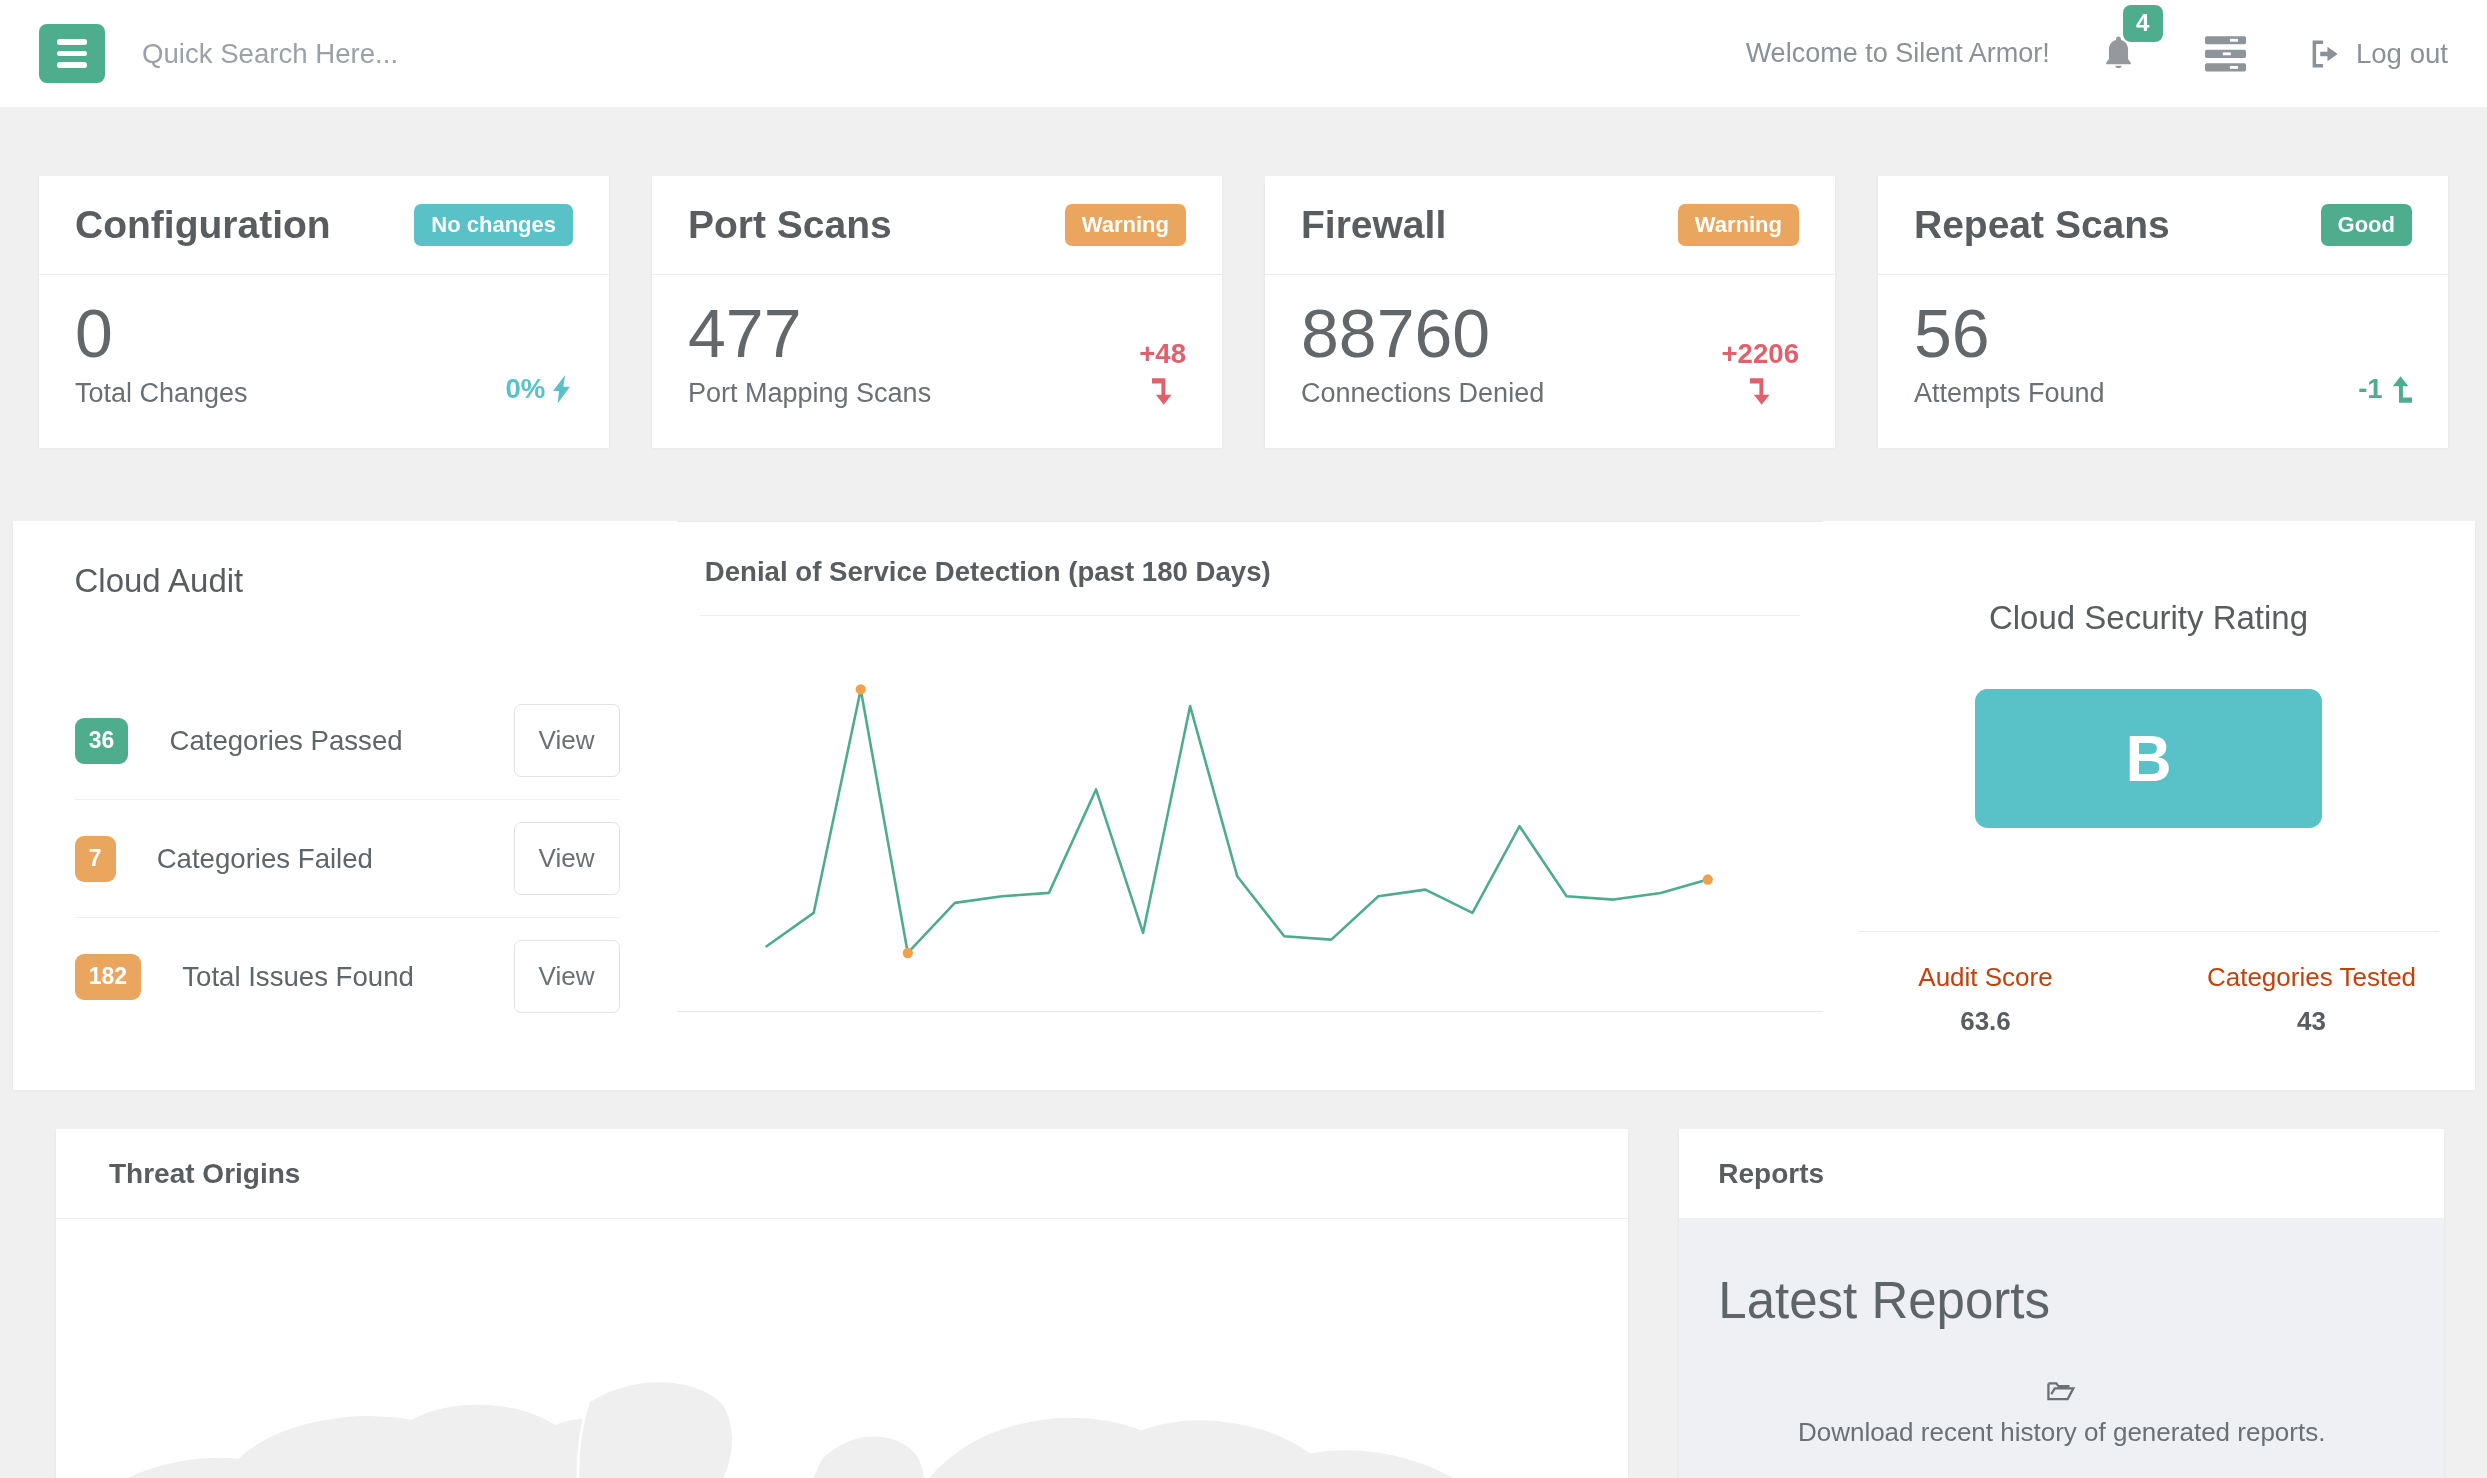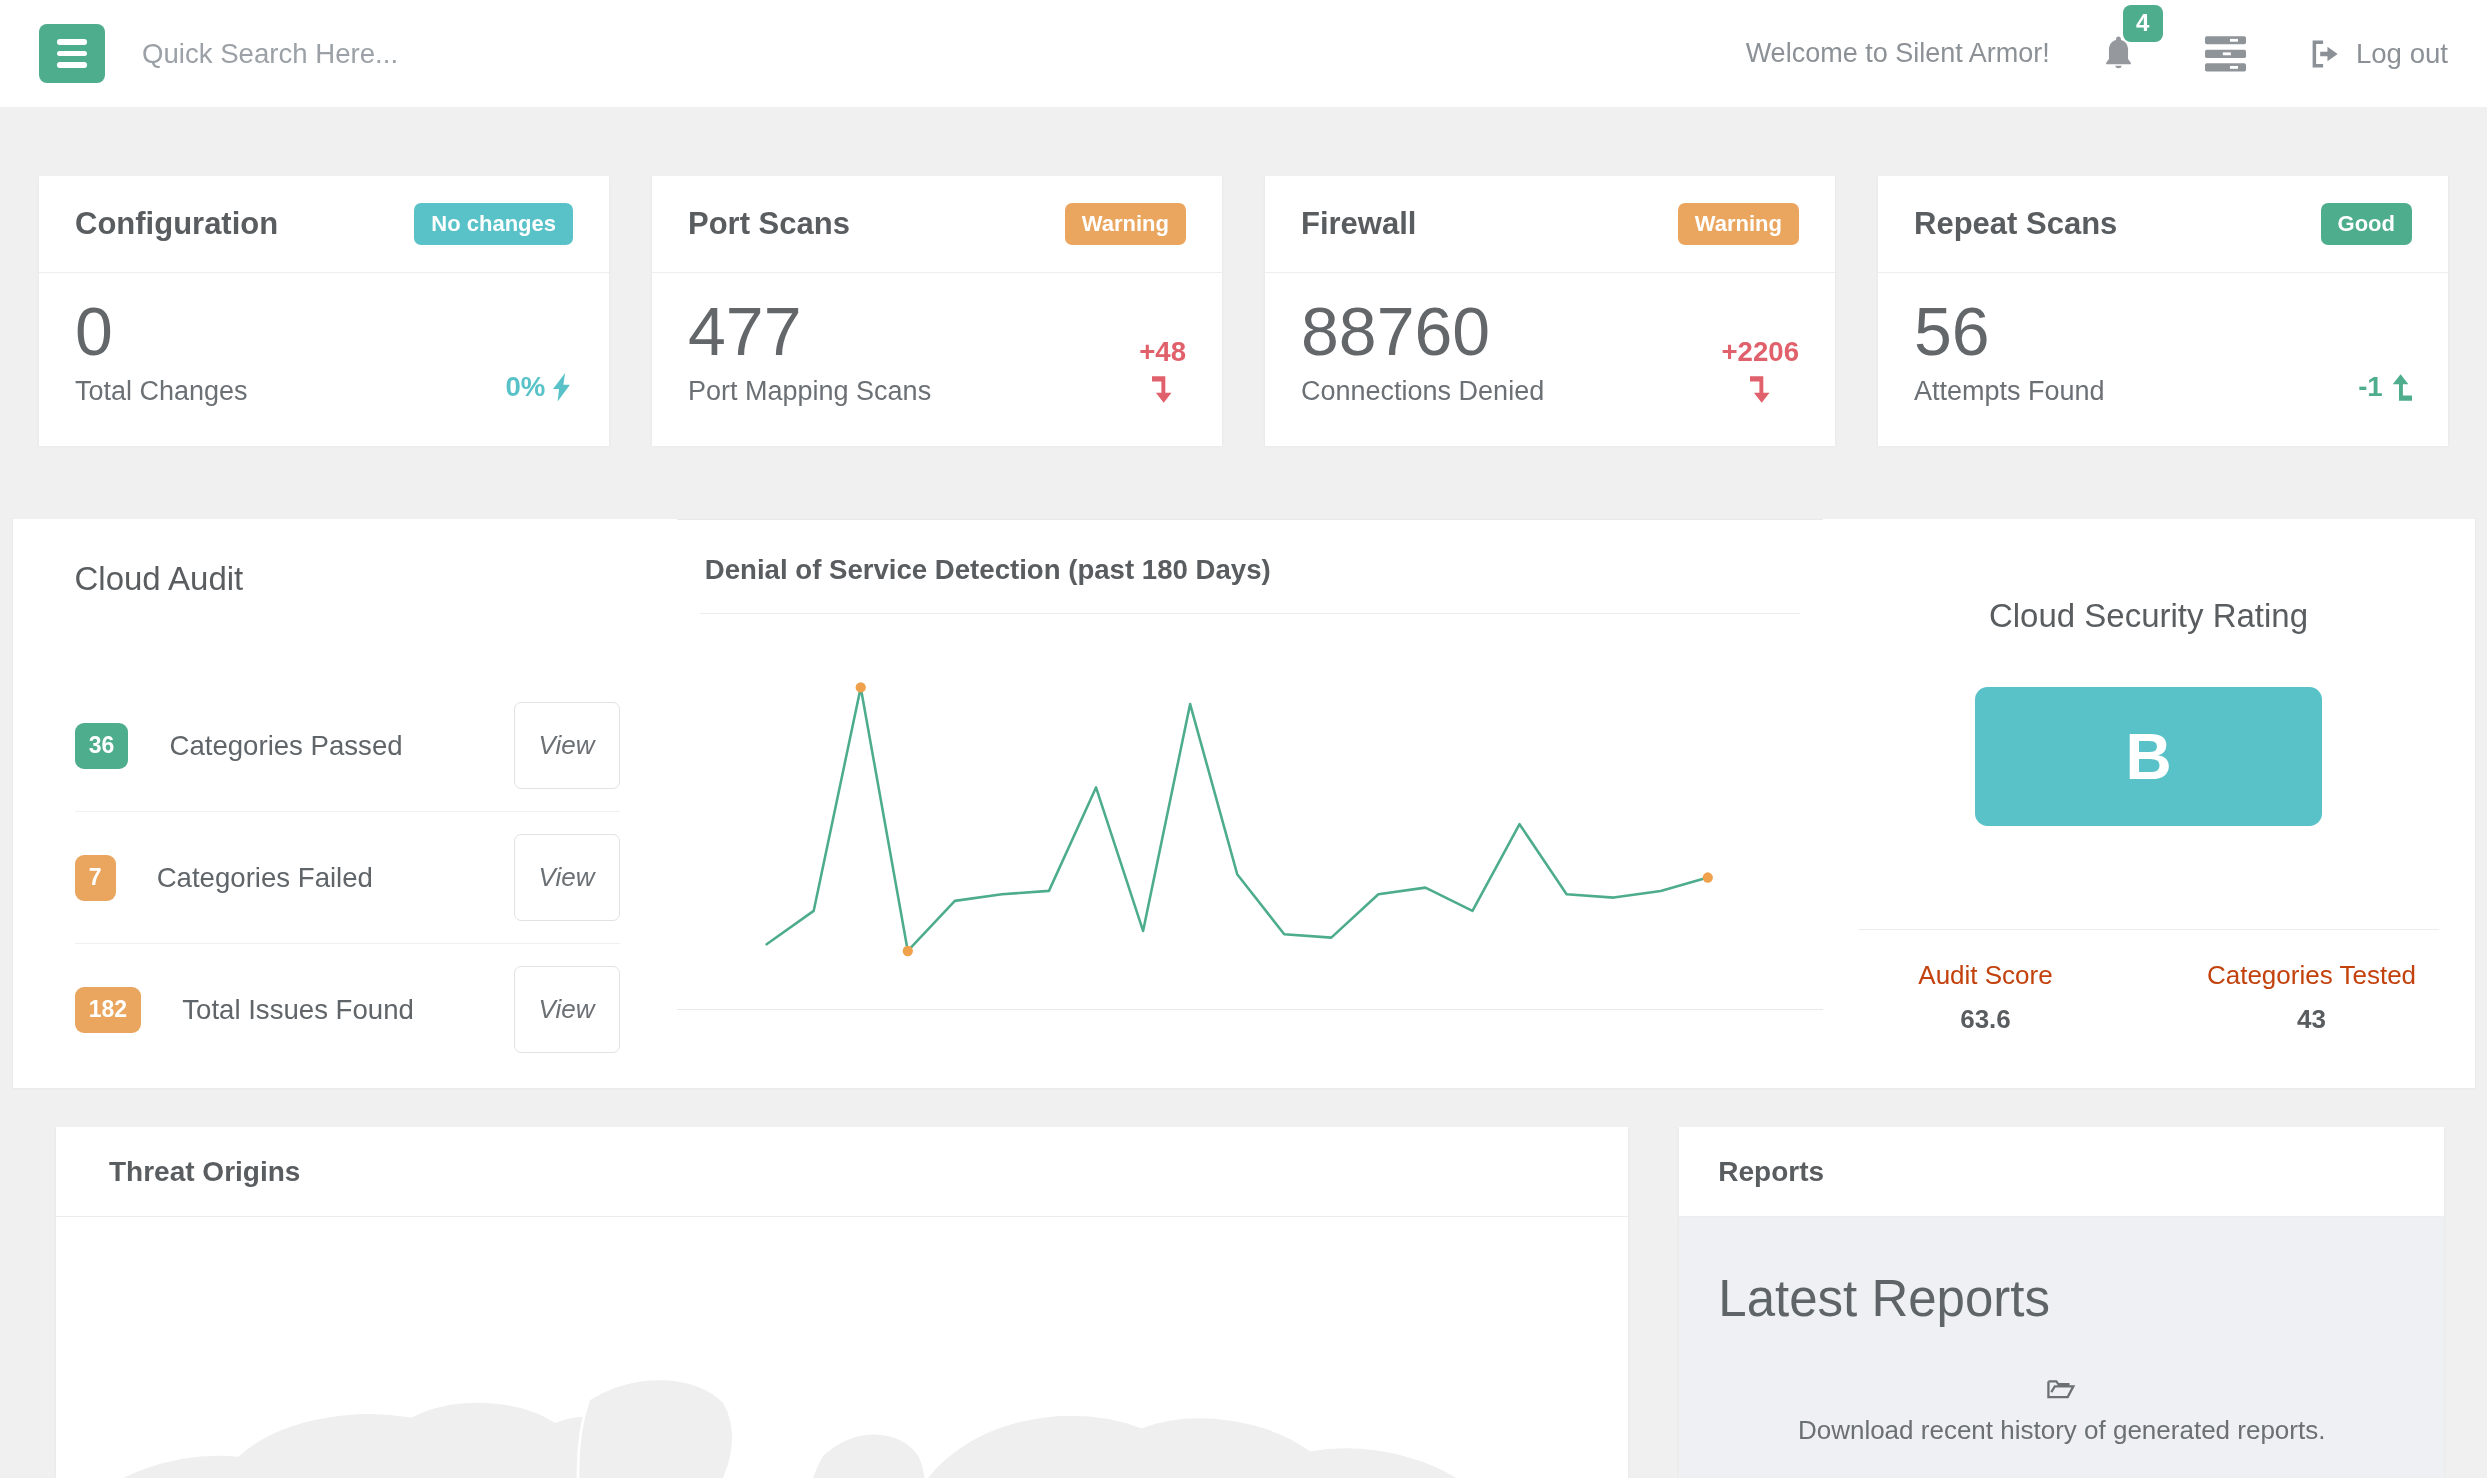--- a/index.html
+++ b/index.html
@@ -26,42 +26,42 @@
     font-size:24px; font-weight:600; padding:4.4px 13.3px; border-radius:8px; }
   .server-btn { margin-right:64px; cursor:pointer; display:flex; }
   .logout { display:flex; align-items:center; gap:14.2px; cursor:pointer; }
   .logout-label { font-size:27.6px; color:#8b9196; }
 
   
   .cards { margin:69px 39px 0; display:grid; grid-template-columns:repeat(4,1fr); grid-gap:43px; }
   .card { background:#fff; }
   .card-head { display:flex; justify-content:space-between; align-items:center;
     padding:27px 36px; border-bottom:1.8px solid #eeeeee; }
-  .card-title { font-size:31px; font-weight:700; color:#595d60; }
+  .card-title { font-size:39px; font-weight:700; color:#595d60; }
   .badge { font-size:22px; font-weight:700; color:#fff; border-radius:7.1px; padding:8px 17px; white-space:nowrap; }
   .bg-teal { background:#58c2c8; } .bg-orange { background:#eaa65e; } .bg-green { background:#4ead8d; }
   .card-body { padding:23px 36px 39px; position:relative; }
   .stat-value { font-size:68px; font-weight:200; color:#63676a; line-height:1.05; }
   .stat-label { font-size:27px; color:#6b7075; margin-top:9px; }
   .delta { position:absolute; right:36px; bottom:43px; font-size:27.6px; font-weight:700;
     display:flex; align-items:center; gap:8px; }
   .c-teal { color:#58c2c8; } .c-red { color:#e0606b;flex-direction:column; } .c-green { color:#4ead8d; }
 
   
   .audit-panel { margin:73px 12.5px 0; background:#fff; display:flex; height:569px; }
   .audit-left { width:664px; padding:41px 57px 0 62px; }
   .section-title { font-size:33px; font-weight:500; color:#595d60; }
   .audit-list { margin-top:82px; }
   .audit-row { display:flex; align-items:center; padding:22px 0; }
   .audit-row + .audit-row { border-top:1.8px solid #f0f0f0; }
   .count-badge { min-width:39px; text-align:center; padding:9.8px 14.2px; border-radius:9px;
     color:#fff; font-size:23px; font-weight:700; }
   .audit-label { margin-left:41px; font-size:27.6px; color:#606569; flex:1; }
-  .view-btn { border:1.8px solid #e2e2e2; background:#fff; border-radius:7.1px; padding:27px 24px;
-    font-size:26px; color:#6b7075; font-family:inherit; cursor:pointer;font-style:italic; }
+  .view-btn { border:1.8px solid #e2e2e2; background:#fff; border-radius:7.1px; padding:20px 24px;
+    font-size:26px; color:#6b7075; font-family:inherit; cursor:pointer; }
 
   .audit-chart { width:1146px; border-top:1.8px solid #e9e9e9; border-bottom:1.8px solid #e9e9e9;
     margin-bottom:78px; padding:0 23px; }
   .chart-title { padding:34px 5.3px 27px; font-size:27.6px; font-weight:700; color:#595d60;
     border-bottom:1.8px solid #ececec; }
   .chart-svg { display:block; width:100%; height:390px; margin-top:3.6px; }
 
   .audit-right { flex:1; text-align:center; padding-top:78px; }
   .rating-box { width:347px; height:139px; margin:52px auto 0; background:#58c2c8; border-radius:12.5px;
     display:flex; align-items:center; justify-content:center; color:#fff; font-size:64px; font-weight:700; }

